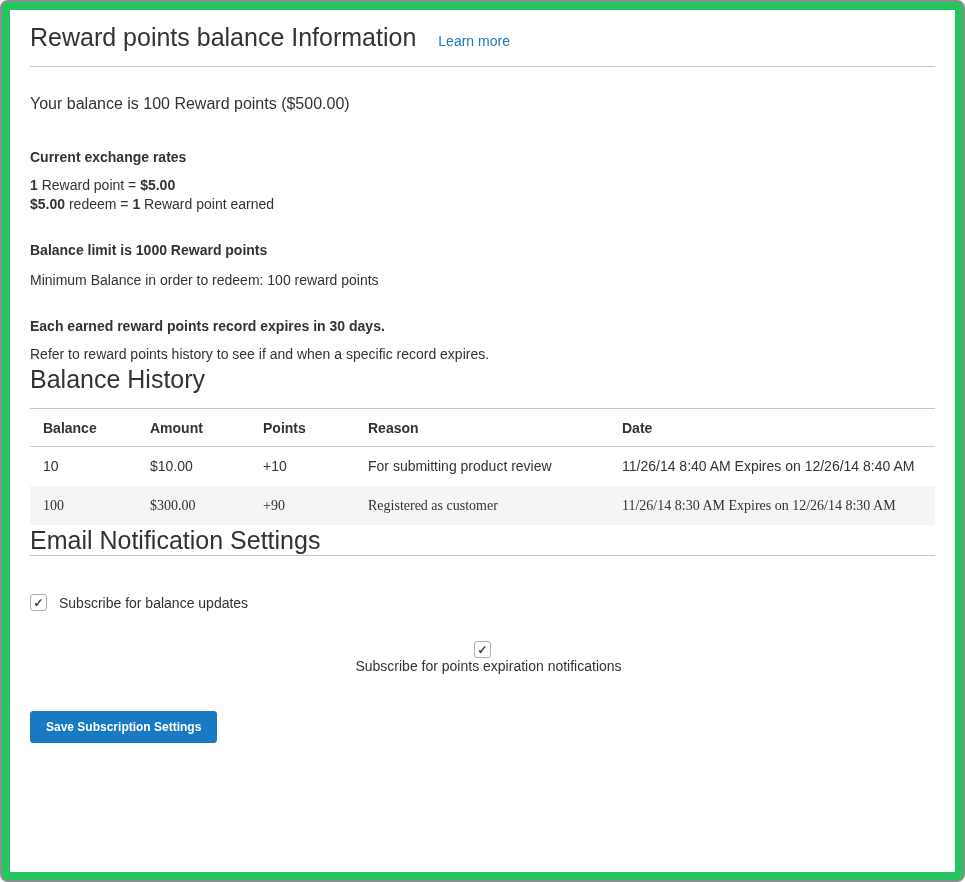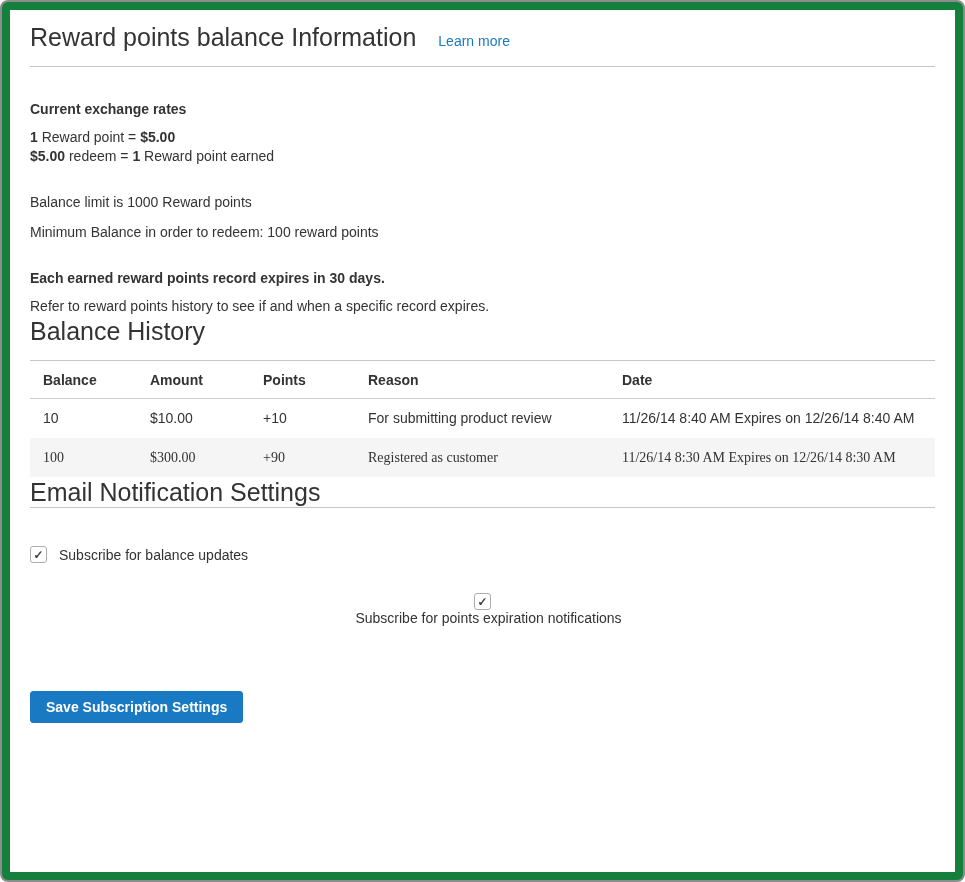--- a/index.html
+++ b/index.html
@@ -5,21 +5,21 @@
   * { box-sizing: border-box; }
   html, body { margin: 0; padding: 0; }
   body {
     font-family: "Liberation Sans", sans-serif;
     background: #ffffff;
     width: 965px;
   }
   .screen {
     width: 965px;
     height: 882px;
-    background: #15803d;
+    background: #22c55e;
     border: 2px solid #8d8d8d;
     border-radius: 8px;
     padding: 8px;
   }
   .card {
     background: #ffffff;
     width: 100%;
     height: 100%;
     padding: 12px 20px 20px 20px;
     color: #333333;
@@ -46,21 +46,21 @@
     text-decoration: none;
     font-size: 14px;
     cursor: pointer;
   }
   
   .balance-summary { margin: 26px 0 0; font-size: 16px; line-height: 22px; }
   p { margin: 0; line-height: 20px; }
   .b { font-weight: 700; }
   .exchange-heading { margin-top: 32px; font-weight: 700; }
   .rates { margin-top: 9px; line-height: 19px; }
-  .limit-bold { margin-top: 26px; font-weight: 400; }
+  .limit-bold { margin-top: 26px; font-weight: 700; }
   .limit-normal { margin-top: 10px; }
   .expiry-bold { margin-top: 26px; font-weight: 700; }
   .expiry-note { margin-top: 8px; }
   
   h2.section-title {
     margin: 0;
     font-size: 25px;
     line-height: 30px;
     font-weight: 300;
     color: #333333;
@@ -113,45 +113,46 @@
   input.cb:checked::after {
     content: "\2713";
     font-size: 12px;
     font-weight: 700;
     color: #3c3c3c;
     line-height: 1;
   }
   .checkbox-label { margin-left: 12px; }
   
   button.save-btn {
-    margin-top: 65px;
+    margin-top: 37px;
     display: inline-block;
     background: #1979c3;
     border: 1px solid #1979c3;
     border-radius: 3px;
     color: #ffffff;
     font-family: "Liberation Sans", sans-serif;
-    font-size: 14px;
+    font-size: 12px;
     font-weight: 700;
     line-height: 16px;
     padding: 7px 15px;
     cursor: pointer;
   }
 </style>
 </head>
 <body>
 
 <div class="screen">
   <div class="card">
 
     <div class="page-header">
       <h1 class="page-title">Reward points balance Information</h1>
       <a class="learn-more">Learn more</a>
     </div>
 
+    <p class="balance-summary">Your balance is 100 Reward points ($500.00)</p>
 
     <p class="exchange-heading">Current exchange rates</p>
 
     <p class="rates">
       <span><span class="b">1</span><span> Reward point = </span><span class="b">$5.00</span></span><br>
       <span><span class="b">$5.00</span><span> redeem = </span><span class="b">1</span><span> Reward point earned</span></span>
     </p>
 
     <p class="limit-bold">Balance limit is 1000 Reward points</p>
     <p class="limit-normal">Minimum Balance in order to redeem: 100 reward points</p>

